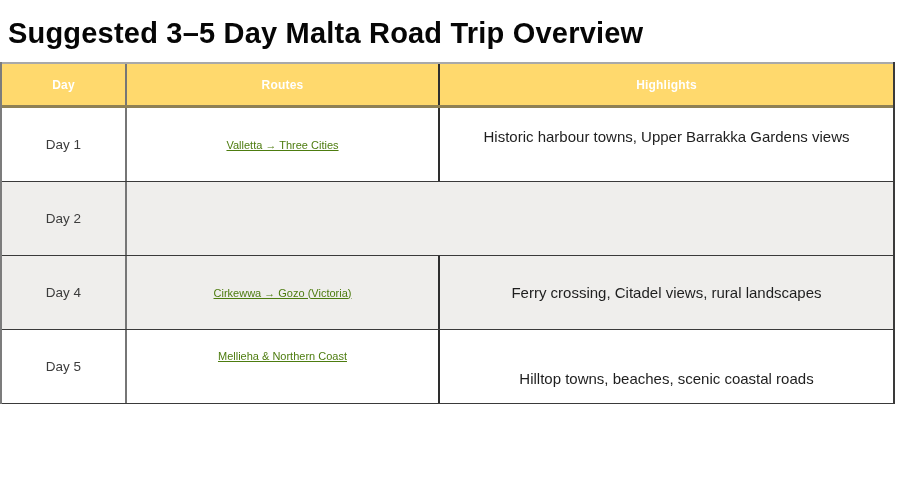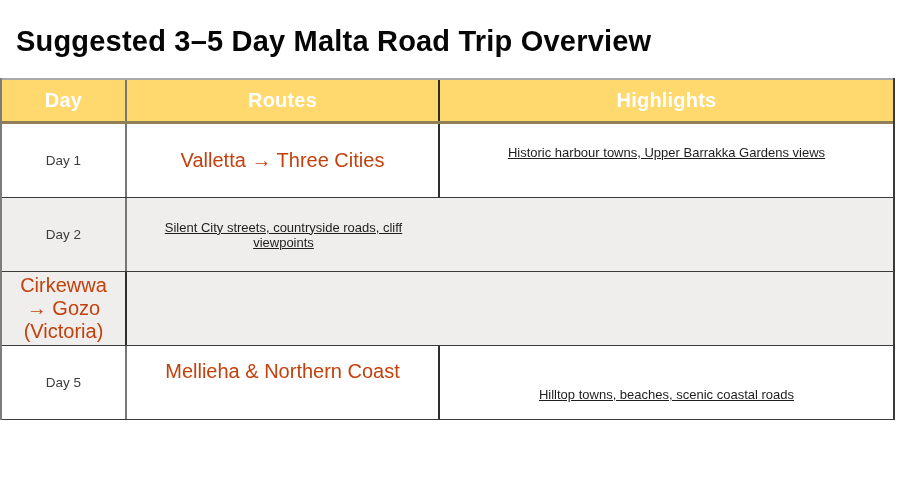--- a/index.html
+++ b/index.html
@@ -8,21 +8,21 @@
   }
   body {
     width: 899px;
     height: 478px;
     background: #ffffff;
     font-family: "Liberation Sans", "DejaVu Sans", sans-serif;
     overflow: hidden;
     position: relative;
   }
   .title {
-    margin: 8px;
+    margin: 0;
     padding: 13px 0 9px 8px;
     font-size: 29px;
     line-height: 1.38;
     font-weight: 700;
     color: #060606;
     letter-spacing: 0.2px;
     white-space: nowrap;
   }
   .table {
     width: 895px;
@@ -37,21 +37,21 @@
     background: #FFD96D;
     border-top: 2px solid #a9a9a9;
     border-bottom: 3px solid #8F8155;
   }
   .th {
     display: flex;
     align-items: center;
     justify-content: center;
     color: #ffffff;
     font-weight: 700;
-    font-size: 20px;
+    font-size: 12px;
     letter-spacing: 0.2px;
   }
   .tr {
     display: grid;
     grid-template-columns: 125px 313px 1fr;
     height: 73px;
     border-bottom: 1px solid #3a3a3a;
     background: #ffffff;
   }
   .tr.alt {
@@ -69,27 +69,27 @@
     border-right: 2px solid #767676;
   }
   .col-routes {
     border-right: 2px solid #2e2e2e;
   }
   .day-label {
     font-size: 13.5px;
     color: #3c3c3c;
   }
   .route-cell {
-    font-size: 20px;
-    color: #c2410c;
+    font-size: 11px;
+    color: #4d7c0f;
+    text-decoration: underline;
   }
   .highlight-cell {
-    font-size: 13px;
+    font-size: 15px;
     color: #1e1e1e;
-    text-decoration: underline;
   }
   .nudge-up { padding-bottom: 17px; }
   .nudge-up-sm { padding-bottom: 22px; }
   .nudge-down { padding-top: 24px; }
 </style>
 </head>
 <body>
 
 <div class="page">
 
@@ -104,26 +104,27 @@
     </div>
 
     <div class="tr">
       <div class="td col-day day-label">Day 1</div>
       <div class="td col-routes route-cell">Valletta → Three Cities</div>
       <div class="td highlight-cell nudge-up">Historic harbour towns, Upper Barrakka Gardens views</div>
     </div>
 
     <div class="tr alt">
       <div class="td col-day day-label">Day 2</div>
-      <div class="td highlight-cell">Silent City streets, countryside roads, cliff viewpoints</div>
     </div>
 
 
     <div class="tr alt">
+      <div class="td col-day day-label">Day 4</div>
       <div class="td col-routes route-cell">Cirkewwa → Gozo (Victoria)</div>
+      <div class="td highlight-cell">Ferry crossing, Citadel views, rural landscapes</div>
     </div>
 
     <div class="tr">
       <div class="td col-day day-label">Day 5</div>
       <div class="td col-routes route-cell nudge-up-sm">Mellieha &amp; Northern Coast</div>
       <div class="td highlight-cell nudge-down">Hilltop towns, beaches, scenic coastal roads</div>
     </div>
 
   </div>
 </div>

